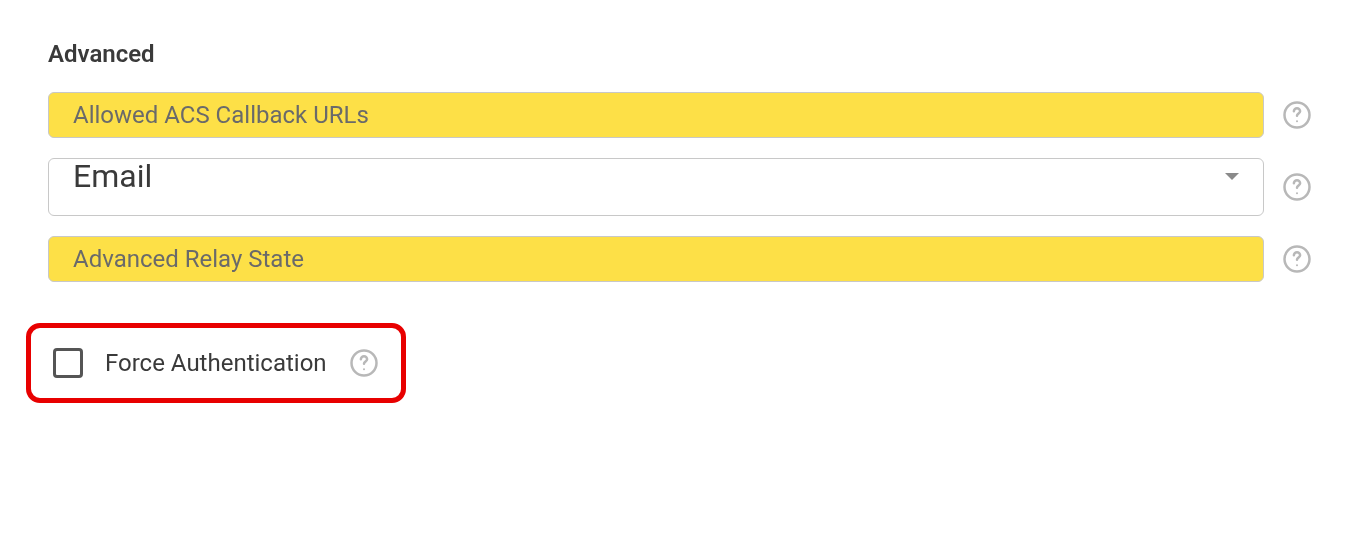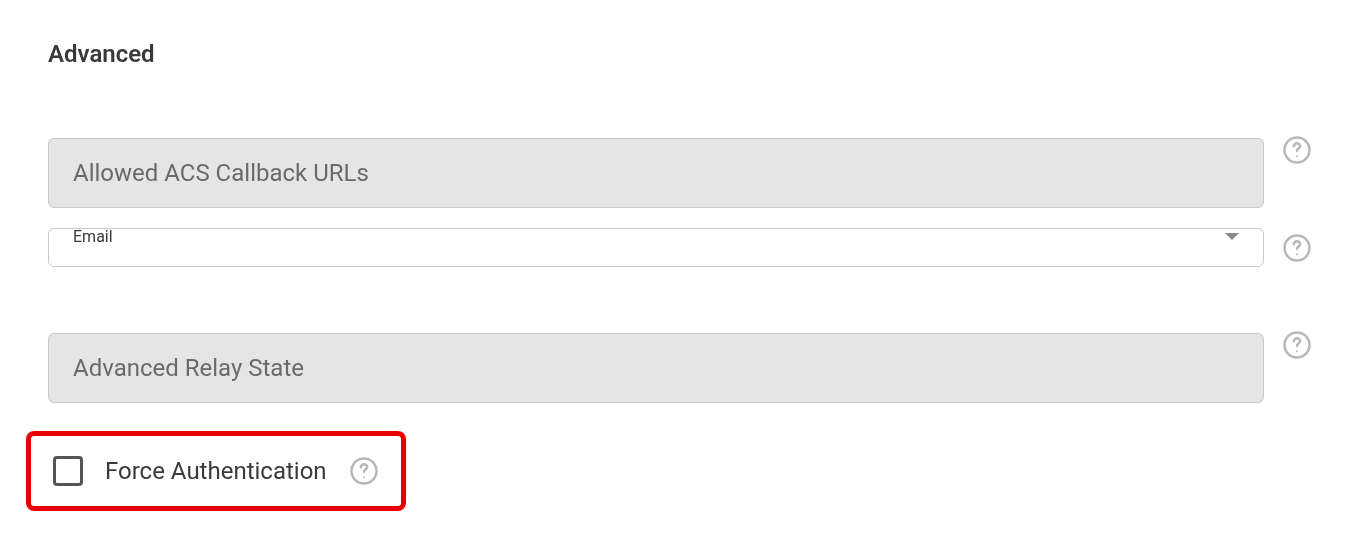--- a/index.html
+++ b/index.html
@@ -22,24 +22,23 @@
     .form-row {
       display: flex;
       align-items: center;
       margin-bottom: 20px;
       gap: 18px;
     }
     .input-wrapper {
       flex: 1;
       border: 1px solid #c8c8c8;
       border-radius: 6px;
-      padding: 20px 24px;
-      background: #e5e5e5;
+      padding: 8px 24px;
+      background: #fde047;
       position: relative;
-      margin-top: 46px;
     }
     .input-text {
       font-size: 24px;
       color: #6a6a6a;
       font-weight: 400;
     }
     .fieldset-wrapper {
       flex: 1;
       position: relative;
     }
@@ -59,21 +58,21 @@
       display: inline-block;
     }
     .select-row {
       display: flex;
       align-items: center;
       justify-content: space-between;
       padding: 6px 24px 20px 24px;
       margin-top: -8px;
     }
     .select-text {
-      font-size: 16px;
+      font-size: 32px;
       color: #3a3a3a;
       font-weight: 400;
     }
     .chevron {
       width: 0;
       height: 0;
       border-left: 7px solid transparent;
       border-right: 7px solid transparent;
       border-top: 7px solid #8a8a8a;
     }
@@ -88,22 +87,22 @@
     .help-icon svg {
       width: 30px;
       height: 30px;
     }
     .checkbox-row {
       display: inline-flex;
       align-items: center;
       gap: 22px;
       padding: 20px 22px;
       border: 5px solid #e80000;
-      border-radius: 8px;
-      margin-top: 8px;
+      border-radius: 14px;
+      margin-top: 21px;
       margin-left: -22px;
     }
     .checkbox {
       width: 30px;
       height: 30px;
       border: 3px solid #555;
       border-radius: 4px;
       background: #fff;
     }
     .checkbox-label {

